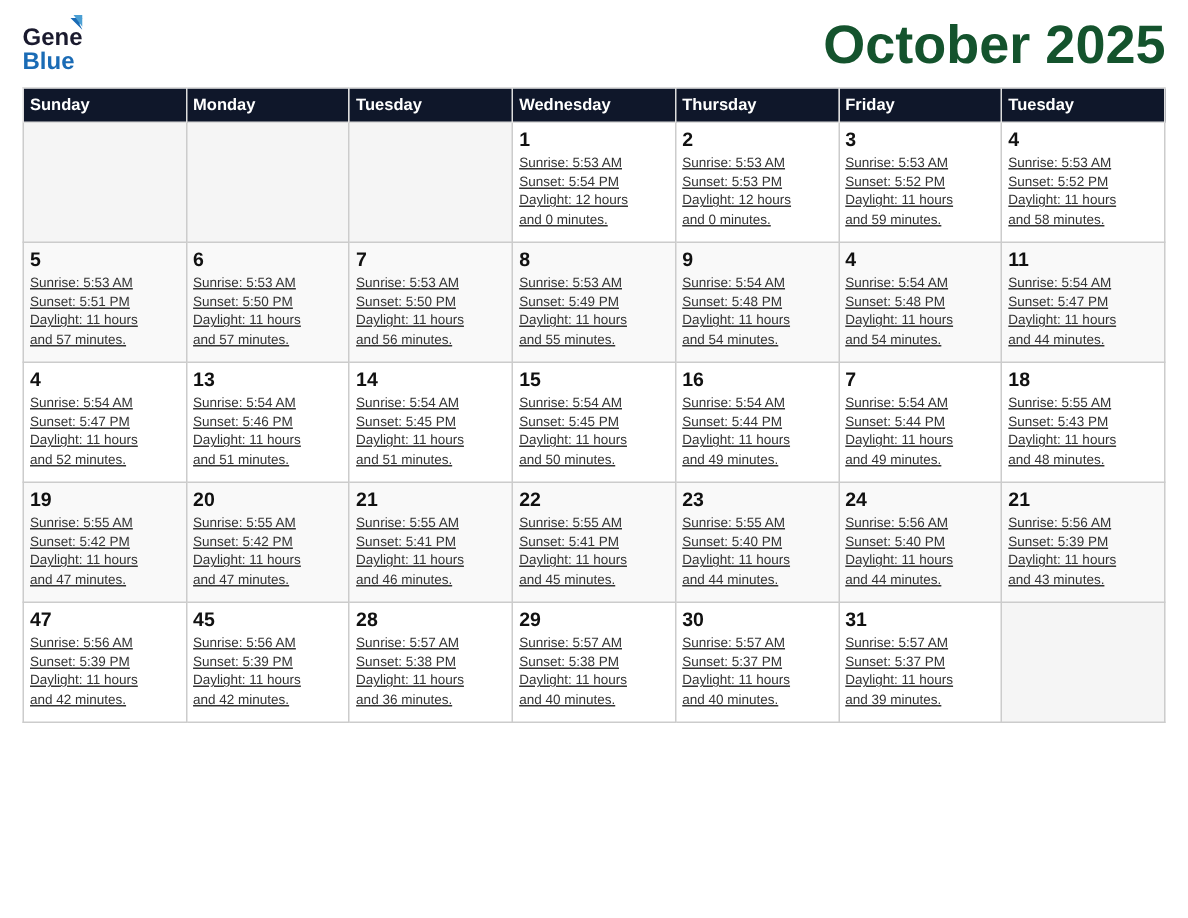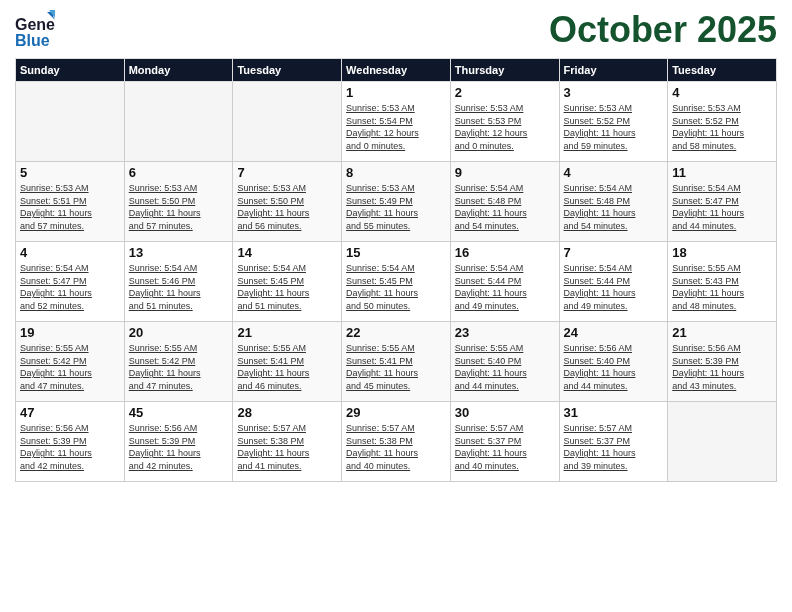--- a/index.html
+++ b/index.html
@@ -366,21 +366,21 @@
               <div>Daylight: 11 hours</div>
               <div>and 42 minutes.</div>
             </div>
           </td>
           <td>
             <div class="day-number">28</div>
             <div class="day-info">
               <div>Sunrise: 5:57 AM</div>
               <div>Sunset: 5:38 PM</div>
               <div>Daylight: 11 hours</div>
-              <div>and 41 minutes.</div>
+              <div>and 36 minutes.</div>
             </div>
           </td>
           <td>
             <div class="day-number">29</div>
             <div class="day-info">
               <div>Sunrise: 5:57 AM</div>
               <div>Sunset: 5:38 PM</div>
               <div>Daylight: 11 hours</div>
               <div>and 40 minutes.</div>
             </div>

